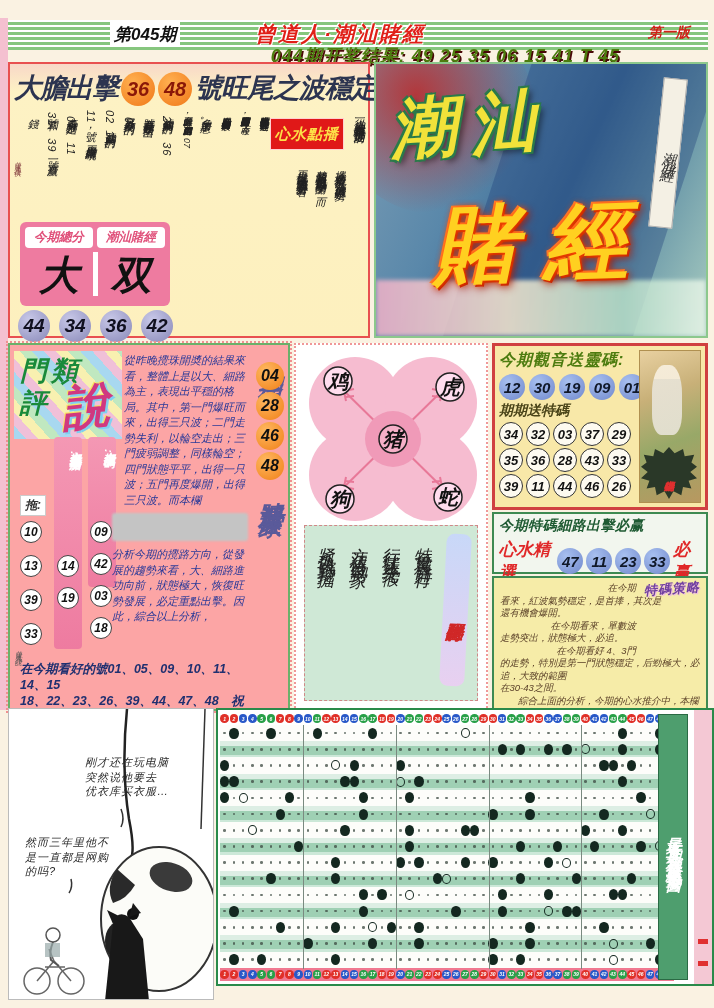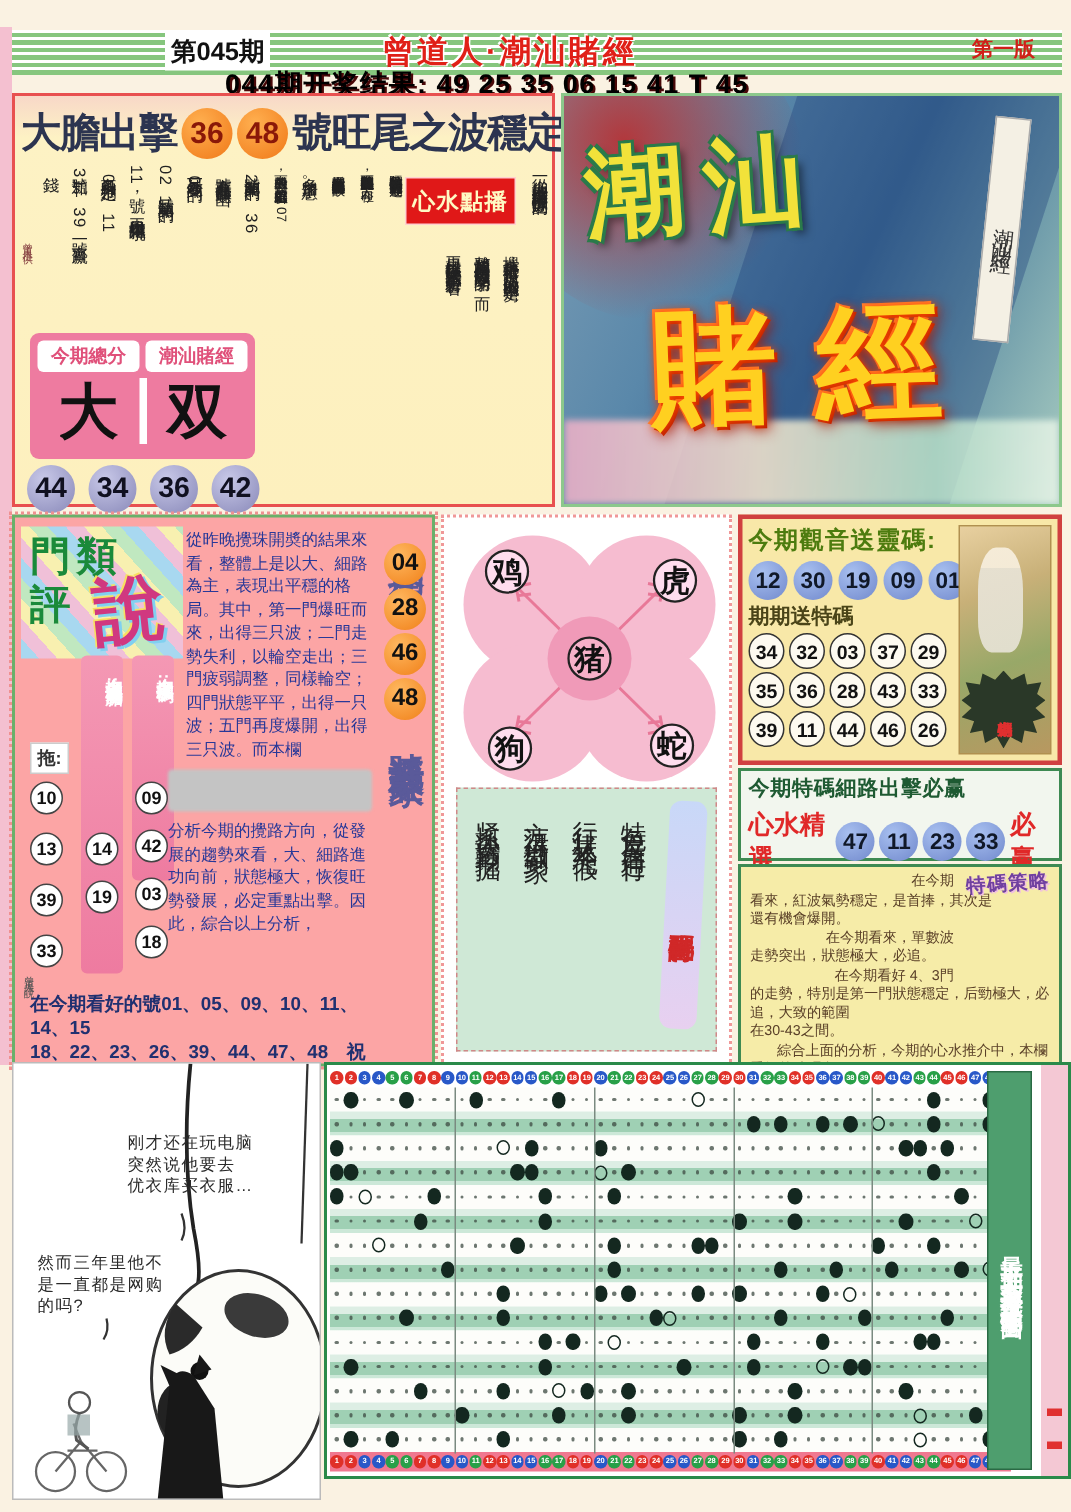--- a/index.html
+++ b/index.html
@@ -1,44 +1,44 @@
 <!DOCTYPE html>
 <html><head>
 <meta charset="utf-8">
 <style>
   html,body{margin:0;padding:0;background:#e8e0d4;}
   *{box-sizing:border-box;font-family:"Liberation Sans",sans-serif;}
-  #page{position:relative;width:714px;height:1008px;background:#faf2e2;overflow:hidden;margin:0 auto;}
+  #page{position:relative;width:714px;height:1008px;background:#faf2e2;overflow:hidden;margin:0 auto;font-style:italic;}
   .abs{position:absolute;}
 
   
   #left-strip{left:0;top:18px;width:8px;height:692px;background:#f4c0d0;}
   #top-band{left:8px;top:20px;width:700px;height:30px;
     background:repeating-linear-gradient(180deg,#ffffff 0 2px,#86c67e 2px 5px);}
   #issue-no{left:110px;top:22px;font-size:17px;font-weight:bold;color:#111;background:#fff;padding:1px 4px;}
   #paper-title{left:255px;top:20px;font-size:21px;font-weight:bold;color:#e02018;letter-spacing:2px;
     text-shadow:1px 1px 0 #fff,-1px -1px 0 #fff;}
   #edition{left:648px;top:24px;font-size:14px;font-weight:bold;color:#d02018;}
-  #result-line{left:150px;top:44px;width:470px;text-align:left;font-size:18px;font-weight:bold;color:#000000;
+  #result-line{left:150px;top:44px;width:470px;text-align:right;font-size:18px;font-weight:bold;color:#4d7c0f;
     text-shadow:1.5px 1.5px 0 #4a0808;letter-spacing:1px;}
 
   
   #lead-box{left:8px;top:62px;width:362px;height:276px;border:2px solid #e85050;
     background:linear-gradient(180deg,#f8d8c8 0,#fdf2c4 28px,#fdf0be 100%);}
   #lead-headline{left:4px;top:6px;width:352px;display:flex;align-items:flex-end;gap:3px;}
   .hl-text{font-size:27px;font-weight:bold;color:#2c3450;letter-spacing:-1px;white-space:nowrap;}
   .hl-ball{width:34px;height:34px;border-radius:50%;background:radial-gradient(circle at 35% 30%,#ffb050,#f07818);
     color:#8a1808;font-size:20px;font-weight:bold;display:flex;align-items:center;justify-content:center;flex:0 0 auto;}
   #lead-cols{left:12px;top:46px;width:344px;height:228px;display:flex;flex-direction:row-reverse;justify-content:space-between;}
   .vcol{writing-mode:vertical-rl;font-size:11px;color:#222;letter-spacing:1px;height:228px;overflow:hidden;width:18px;}
   .vcol.pad{padding-top:52px;height:176px;}
   .vcol.short{height:108px;}
   .vcol.dense{font-size:9px;letter-spacing:0;}
   #pointer-box{right:24px;top:54px;width:74px;height:32px;background:#e01818;border:1px solid #ffd0d0;
-    color:#fef9c3;font-size:15px;font-weight:bold;display:flex;align-items:center;justify-content:center;letter-spacing:1px;}
+    color:#fde047;font-size:15px;font-weight:bold;display:flex;align-items:center;justify-content:center;letter-spacing:1px;}
   #summary-panel{left:10px;top:158px;width:150px;height:84px;background:#ee7ba0;border-radius:6px;padding:5px;}
   #summary-panel .hdrs{display:flex;gap:4px;}
   #summary-panel .pill{flex:1;background:#fff;border-radius:4px;color:#e0507a;font-size:12.5px;font-weight:bold;
     text-align:center;padding:2px 0;}
   #summary-panel .vals{display:flex;height:52px;}
   #summary-panel .val{flex:1;font-size:40px;font-weight:bold;color:#111;text-align:center;line-height:54px;}
   #summary-panel .vdiv{width:5px;background:#fff;margin:4px 0;}
   #summary-balls{left:8px;top:246px;width:158px;display:flex;gap:9px;}
   .grey-ball{width:32px;height:32px;border-radius:50%;background:radial-gradient(circle at 35% 30%,#c8c8e8,#8888b8);
     color:#101020;font-size:19px;font-weight:bold;display:flex;align-items:center;justify-content:center;}

